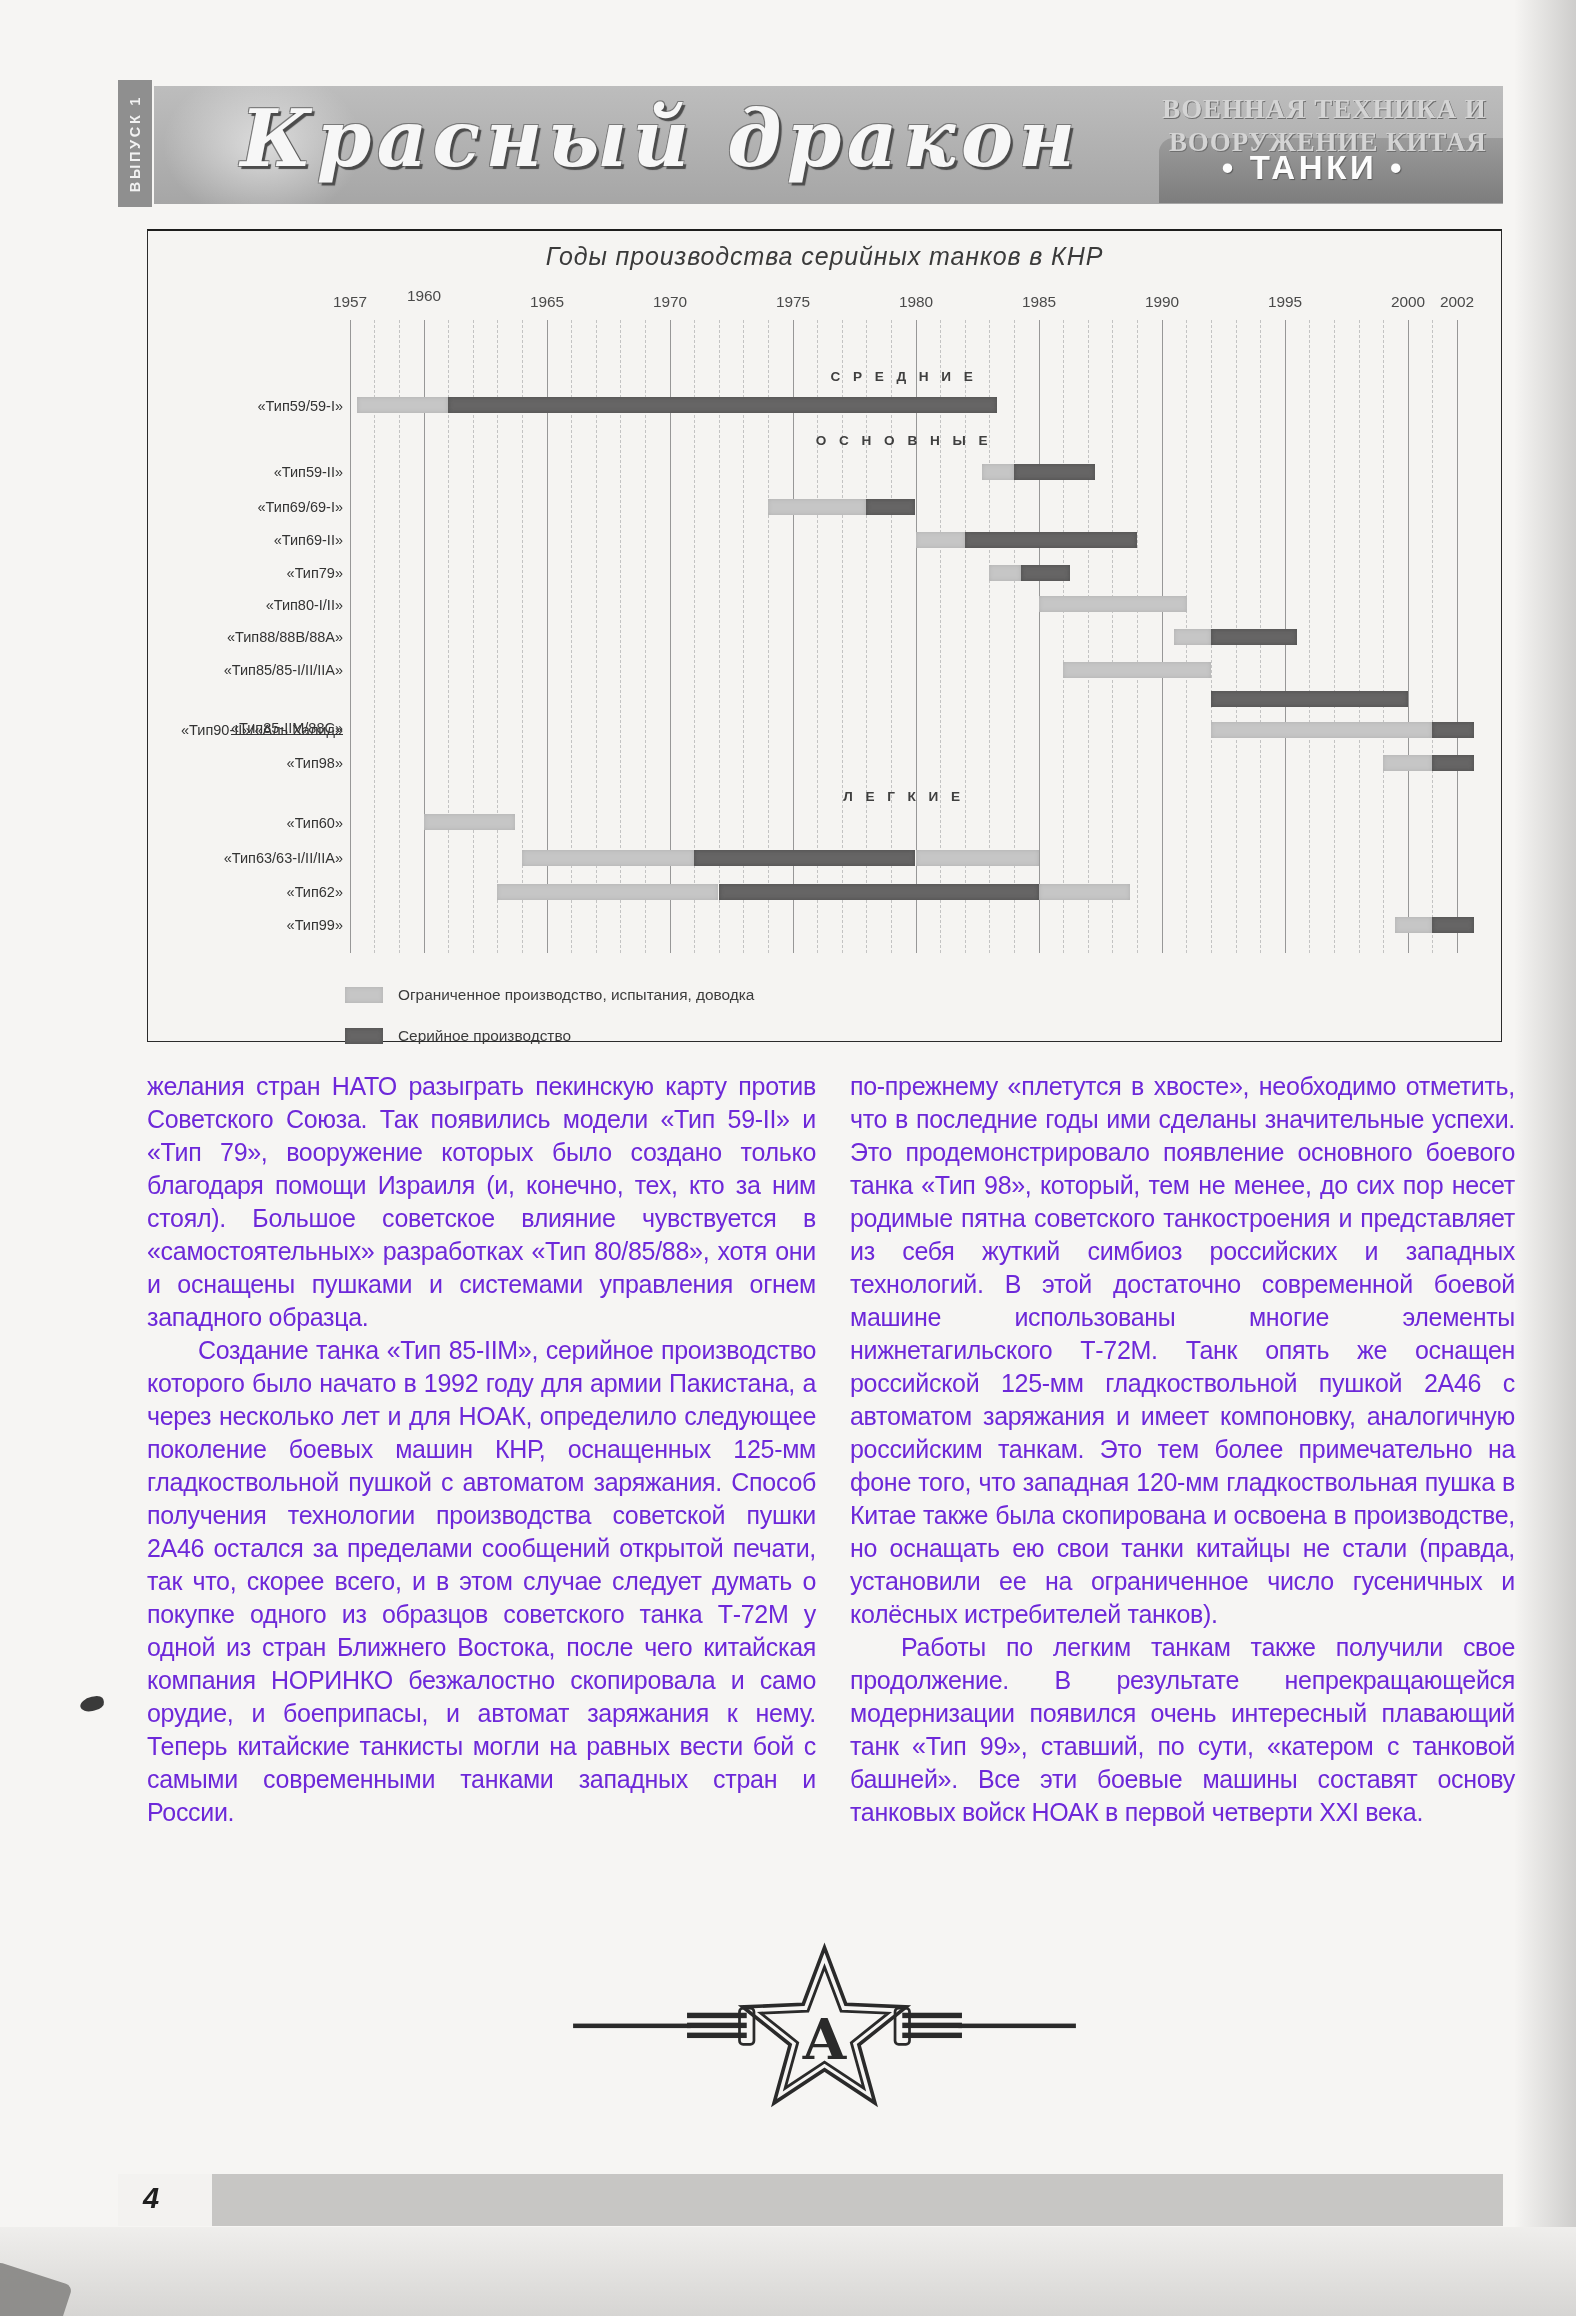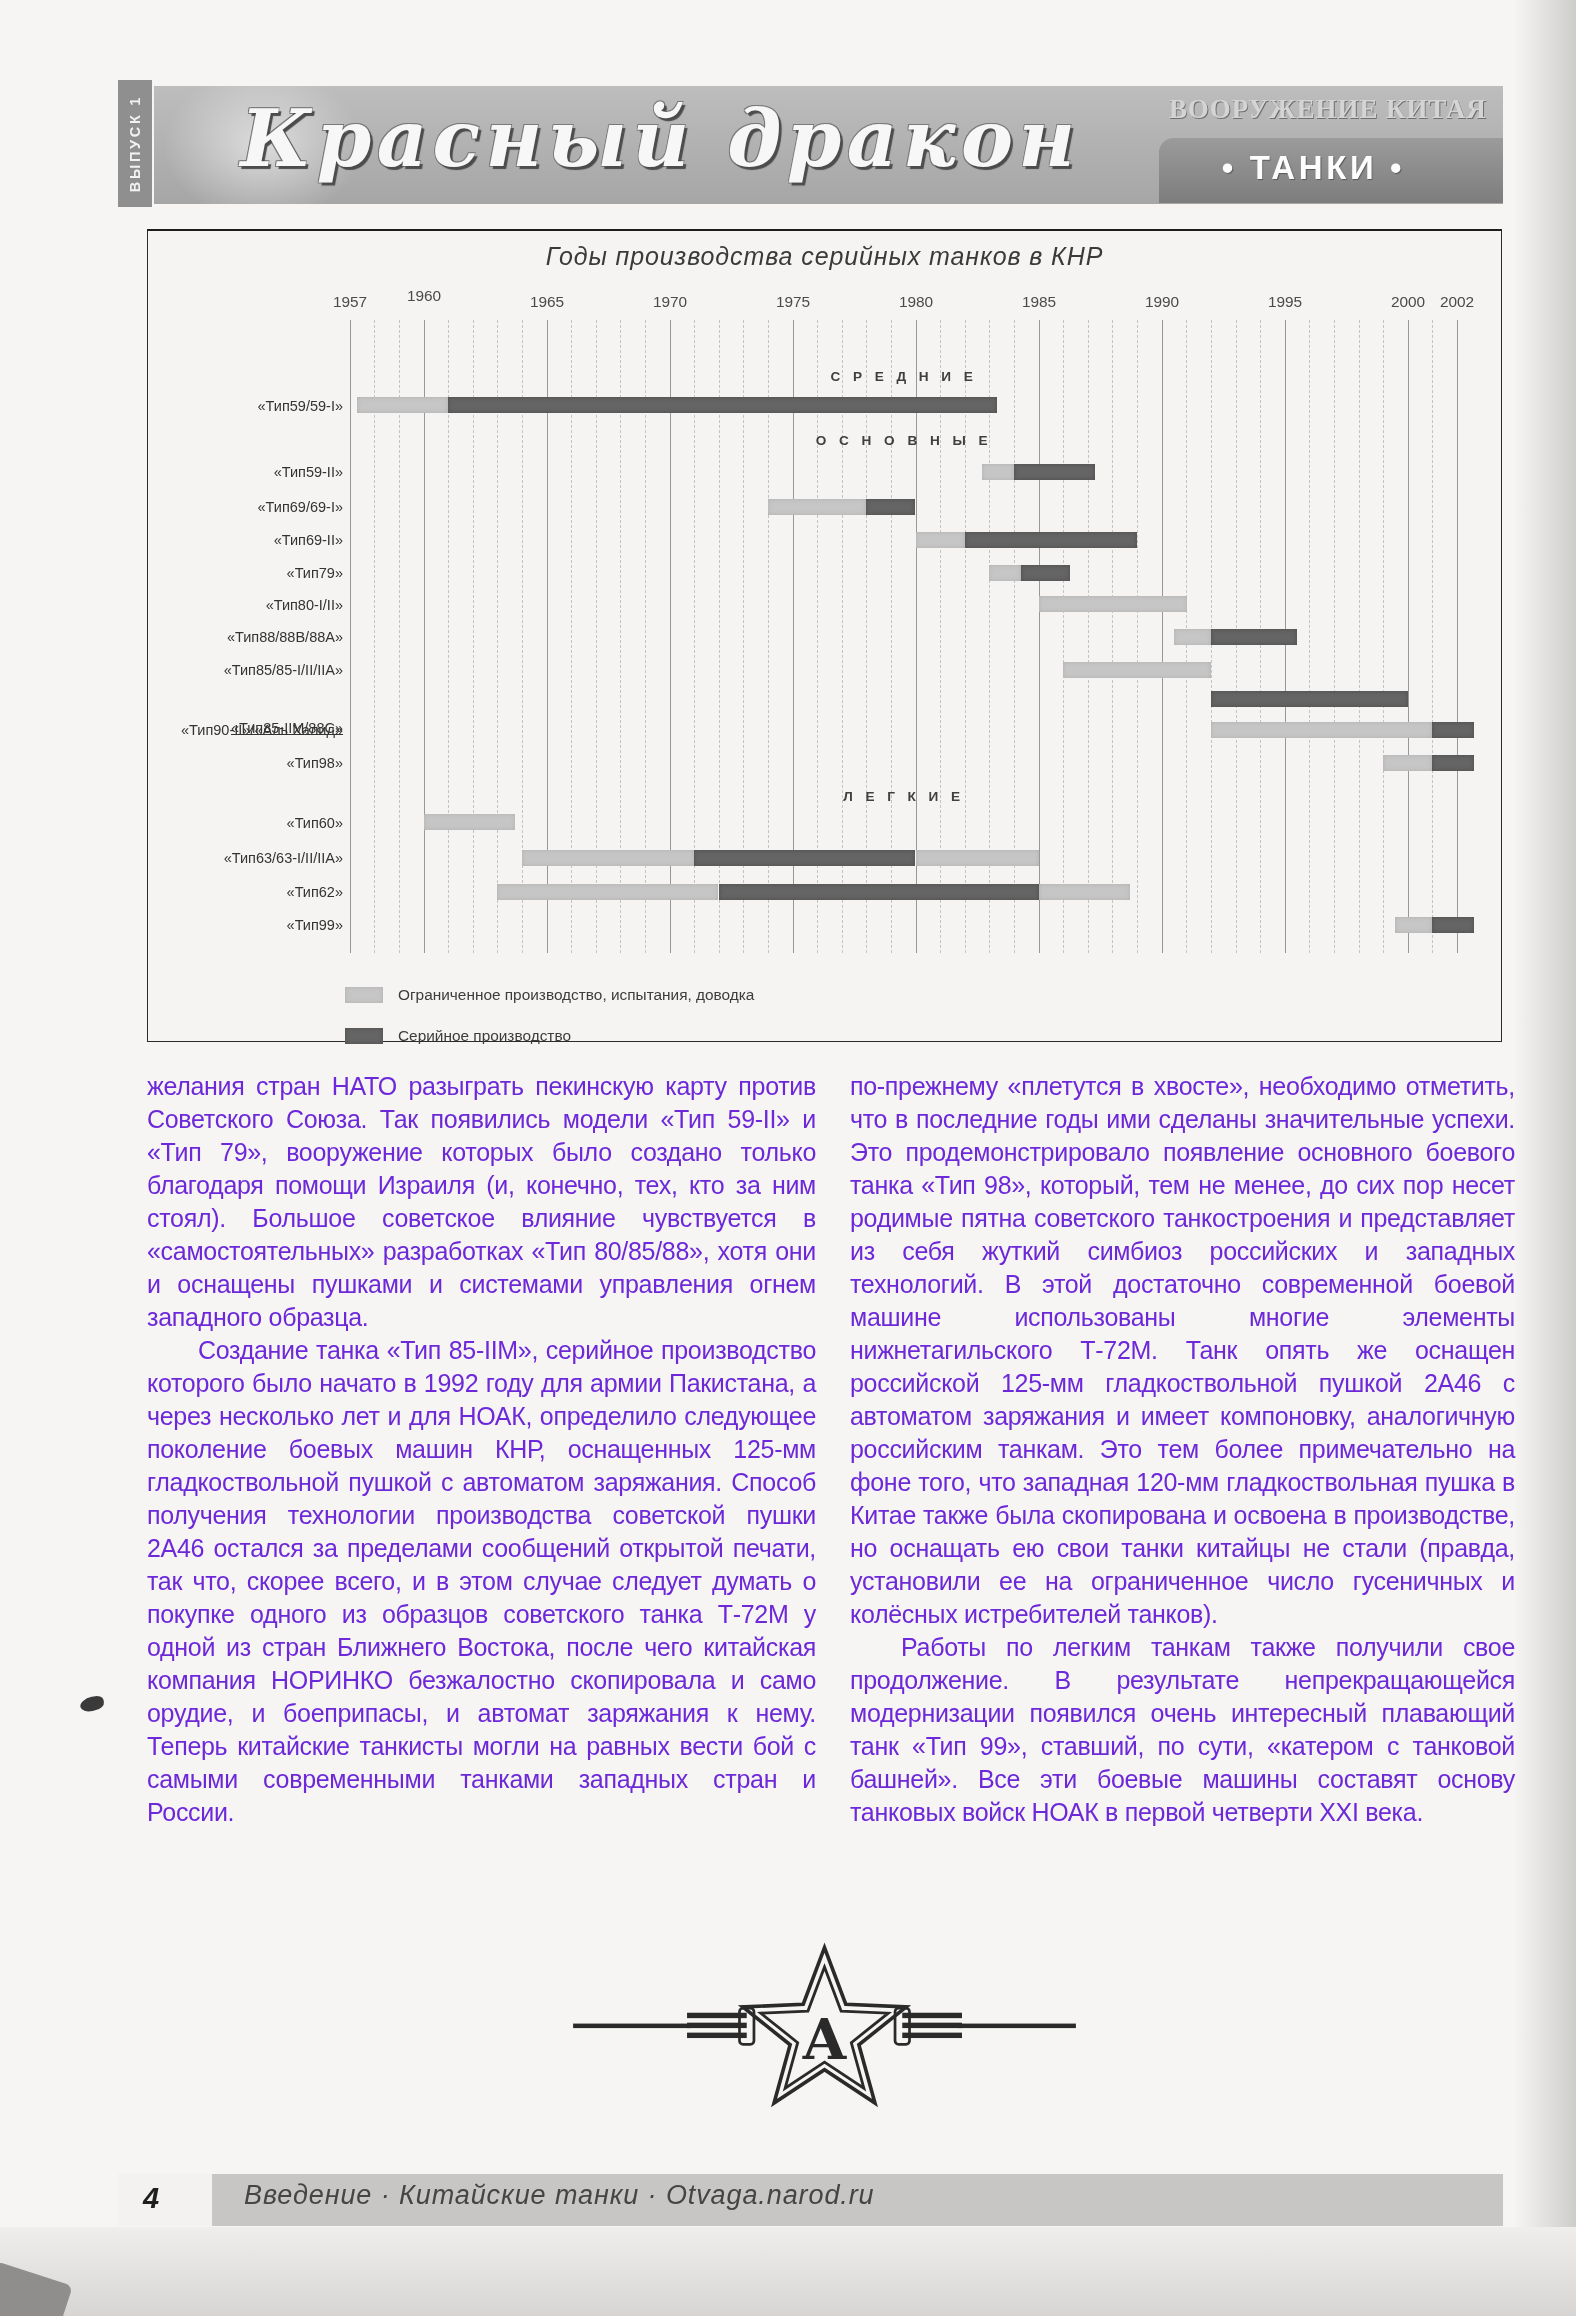--- a/index.html
+++ b/index.html
@@ -86,20 +86,21 @@
 
   <div class="edition-strip">
     <span>ВЫПУСК 1</span>
   </div>
 
   <div class="banner">
     <div class="dragon-art"></div>
     <div class="tanks-strip"></div>
     <div class="banner-title">Красный дракон</div>
     <div class="tagline">
+      <div>ВОЕННАЯ ТЕХНИКА И</div>
       <div>ВООРУЖЕНИЕ КИТАЯ</div>
     </div>
     <div class="category">• ТАНКИ •</div>
   </div>
 
   <div class="chart-box">
     <div class="chart-title">Годы производства серийных танков в КНР</div>
     <div id="chart-plot">
         <div class="grid-line solid" style="left: 202px; top: 89px; height: 633px;"></div>
         <div class="grid-line dash" style="left: 226px; top: 89px; height: 633px;"></div>
@@ -235,16 +236,15 @@
       <polygon id="star-shape" stroke-width="4" points="280,25 303.5,87.6 370.4,90.6 318,132.4 335.8,196.9 280,160 224.2,196.9 242,132.4 189.6,90.6 256.5,87.6"></polygon>
       <use href="#star-shape" stroke-width="3" transform="translate(280 122) scale(0.78) translate(-280 -122)"></use>
       <text x="280" y="148" text-anchor="middle" font-family="DejaVu Serif, serif" font-size="62" font-weight="bold" fill="#2a2a2a" stroke="none">А</text>
     </g>
   </svg>
 
   <div class="footer-band"></div>
   <div class="page-number-box">
     <div class="page-number">4</div>
   </div>
-  <div class="footer-text">Введение   ·   Китайские танки   ·   Otvaga.narod.ru</div>
 
 </div>
 
 
 </body></html>

